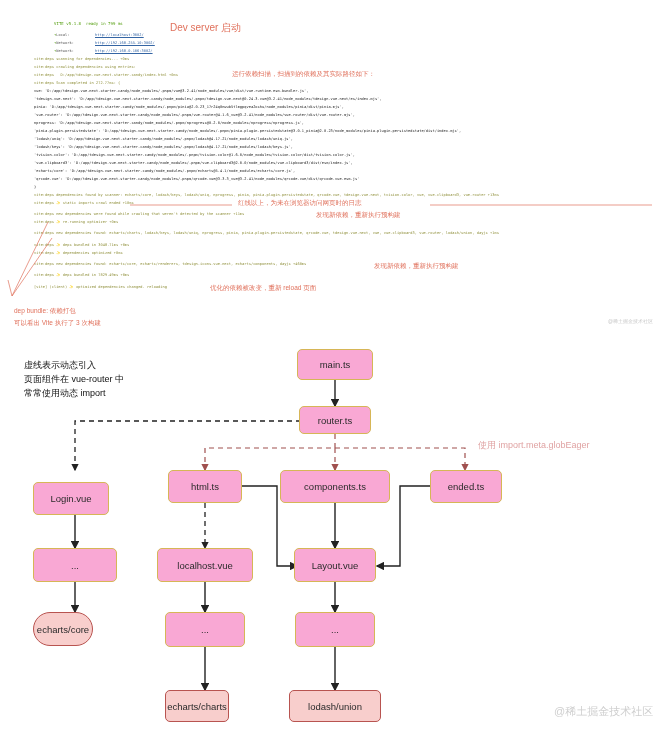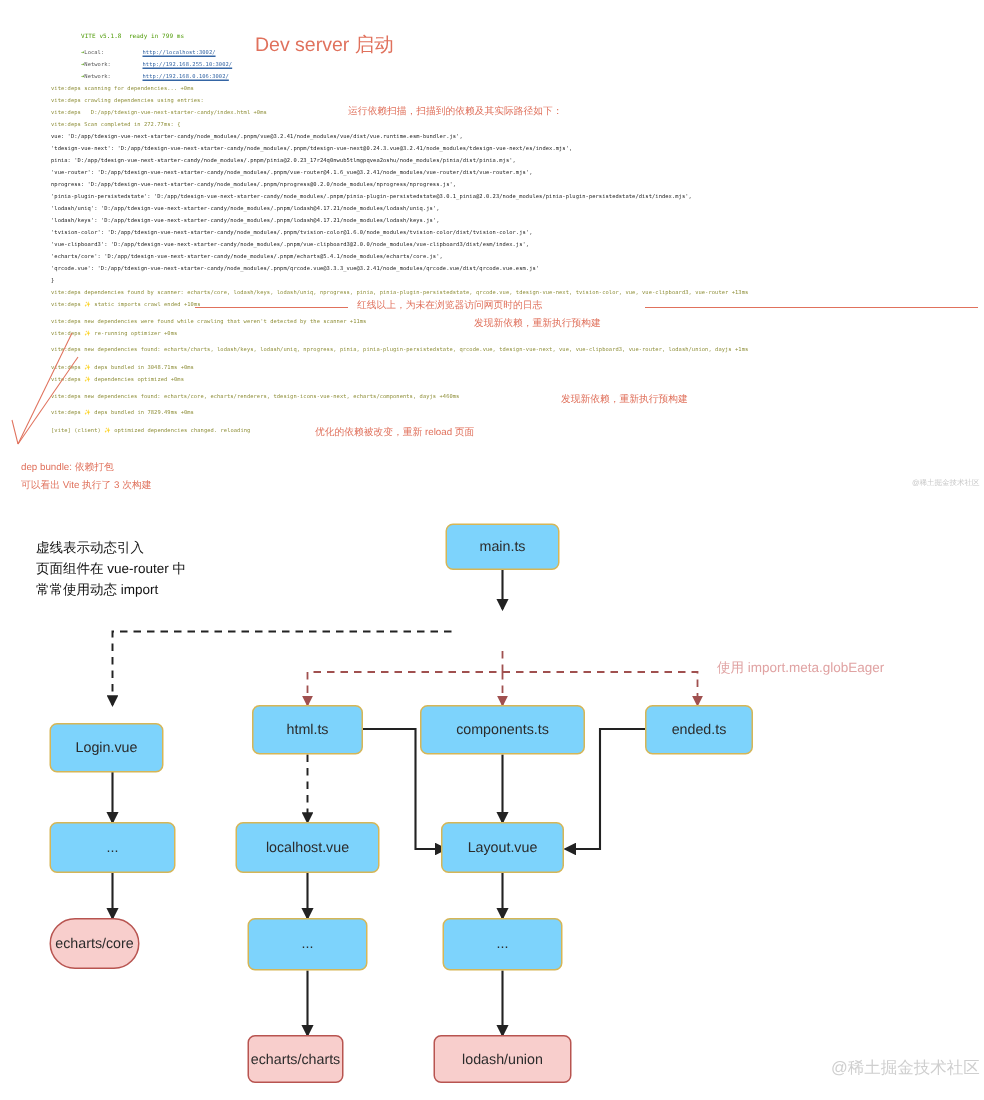--- a/index.html
+++ b/index.html
@@ -29,35 +29,35 @@
   .c-black{color:#222222;}
 
   
   .ann{
     position:absolute;
     color:#e0715c;
     font-family:"Liberation Sans","DejaVu Sans",sans-serif;
     font-size:6.5px;
     white-space:nowrap;
   }
-  .ann.big{font-size:13px;}
+  .ann.big{font-size:10px;}
 
   
   #diagram{position:absolute;left:0;top:340px;width:656px;height:393px;}
   .node{
     position:absolute;
     box-sizing:border-box;
     border-radius:5px;
     display:flex;align-items:center;justify-content:center;
     font-size:9.5px;
     color:#2b2b2b;
     text-align:center;
     font-family:"Liberation Sans","DejaVu Sans",sans-serif;
   }
-  .node.yellow{background:#7dd3fc;border:1px solid #d6b656;}
+  .node.yellow{background:#f9a8d4;border:1px solid #d6b656;}
   .node.pink{background:#f8cecc;border:1px solid #b85450;}
 
   .note{
     position:absolute;
     font-size:9px;
     color:#111111;
     line-height:14px;
     white-space:nowrap;
     font-family:"Liberation Sans","DejaVu Sans",sans-serif;
   }
@@ -187,20 +187,21 @@
   </svg>
 
   <div class="note" style="left:24px;top:18px;text-align:left;">
     <div>虚线表示动态引入</div>
     <div>页面组件在 vue-router 中</div>
     <div>常常使用动态 import</div>
   </div>
   <div class="note red" style="left:478px;top:98px;">使用 import.meta.globEager</div>
 
   <div class="node yellow" style="left:297px;top:9px;width:76px;height:31px;">main.ts</div>
+  <div class="node yellow" style="left:299px;top:66px;width:72px;height:28px;">router.ts</div>
 
   <div class="node yellow" style="left:33px;top:142px;width:76px;height:33px;">Login.vue</div>
   <div class="node yellow" style="left:168px;top:130px;width:74px;height:33px;">html.ts</div>
   <div class="node yellow" style="left:280px;top:130px;width:110px;height:33px;">components.ts</div>
   <div class="node yellow" style="left:430px;top:130px;width:72px;height:33px;">ended.ts</div>
 
   <div class="node yellow" style="left:33px;top:208px;width:84px;height:34px;">...</div>
   <div class="node yellow" style="left:157px;top:208px;width:96px;height:34px;">localhost.vue</div>
   <div class="node yellow" style="left:294px;top:208px;width:82px;height:34px;">Layout.vue</div>
 

